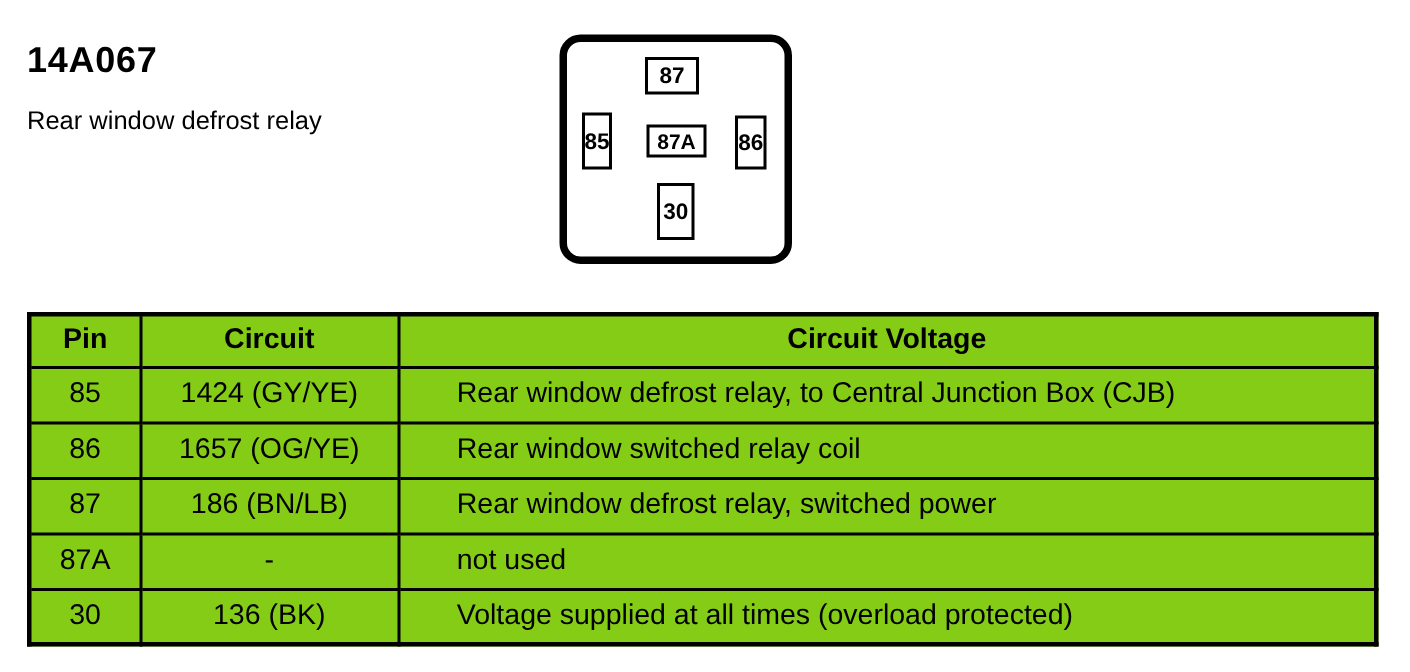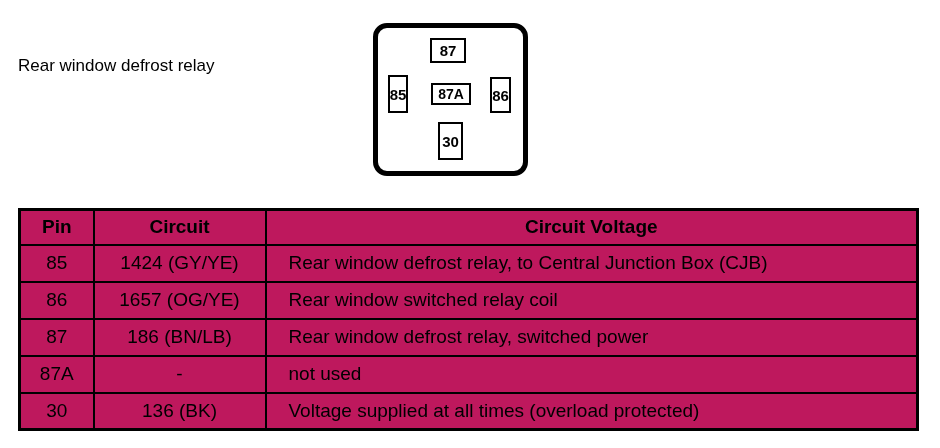--- a/index.html
+++ b/index.html
@@ -29,21 +29,21 @@
   .part-number {
     font-size: 24px;
     font-weight: bold;
     letter-spacing: 0.5px;
     line-height: 1;
     margin-top: 15px;
   }
   .connector-description {
     font-size: 17px;
     line-height: 1;
-    margin-top: 43px;
+    margin-top: 19px;
   }
 
   
   .relay-diagram {
     position: absolute;
     left: 373px;
     top: 23px;
     width: 155px;
     height: 153px;
     border: 5px solid #000;
@@ -70,47 +70,48 @@
   .pin-30  { left: 60px;  top: 94px; width: 25px; height: 38px; }
 
   
   table.pinout {
     position: absolute;
     left: 18px;
     top: 208px;
     width: 898px;
     border-collapse: collapse;
     table-layout: fixed;
-    background: #be185d;
+    background: #84cc16;
   }
   table.pinout th, table.pinout td {
     border: 2px solid #000;
     font-size: 19px;
     text-align: center;
     vertical-align: middle;
     padding: 0;
   }
   table.pinout { border: 3px solid #000; }
   table.pinout th { height: 35px; font-weight: bold; }
   table.pinout td { height: 37px; font-weight: normal; }
   col.col-pin { width: 74px; }
   col.col-circuit { width: 172px; }
   col.col-function { width: 652px; }
   table.pinout td.fn, table.pinout th.fn-header { }
   table.pinout td.fn {
     text-align: left;
-    padding-left: 22px;
+    padding-left: 38px;
   }
 </style>
 </head>
 <body>
 
 <div class="page">
 
   <div class="doc-header">
+    <div class="part-number">14A067</div>
     <div class="connector-description">Rear window defrost relay</div>
   </div>
 
   <div class="relay-diagram">
     <div class="pin-box pin-87">87</div>
     <div class="pin-box pin-85">85</div>
     <div class="pin-box pin-87a">87A</div>
     <div class="pin-box pin-86">86</div>
     <div class="pin-box pin-30">30</div>
   </div>

